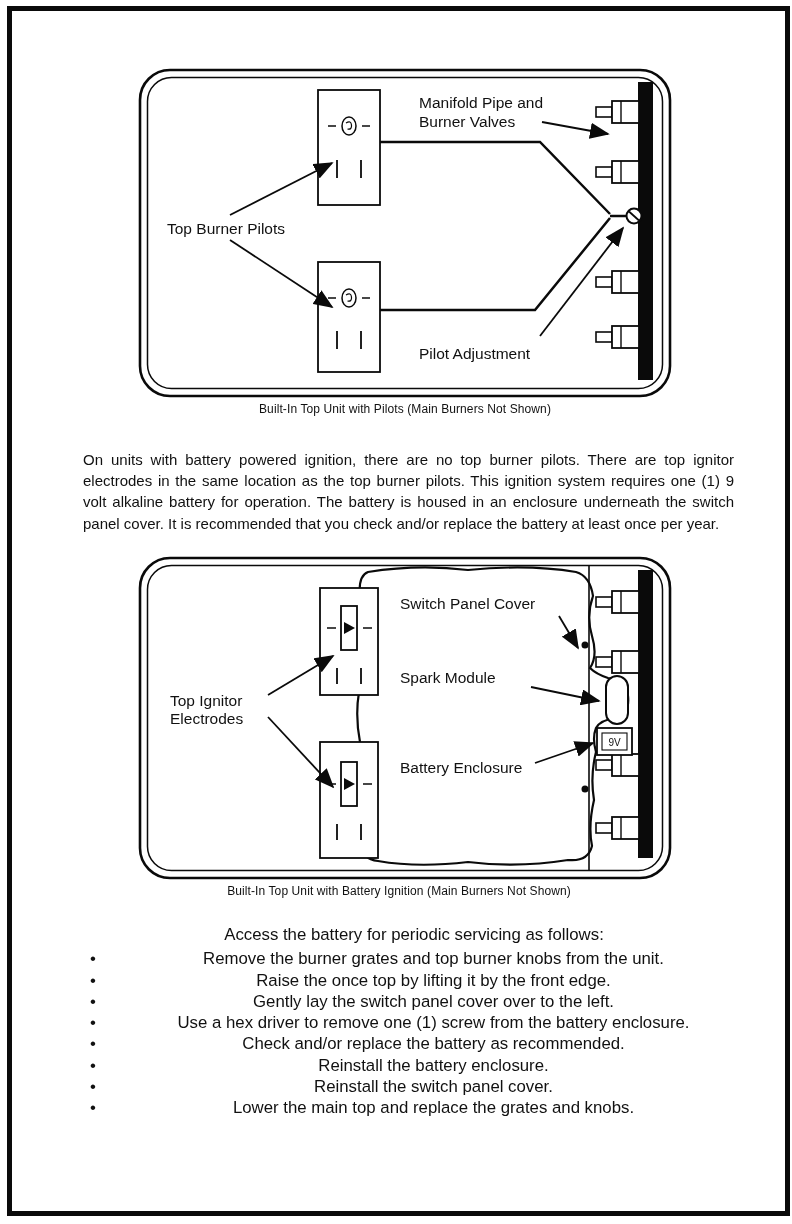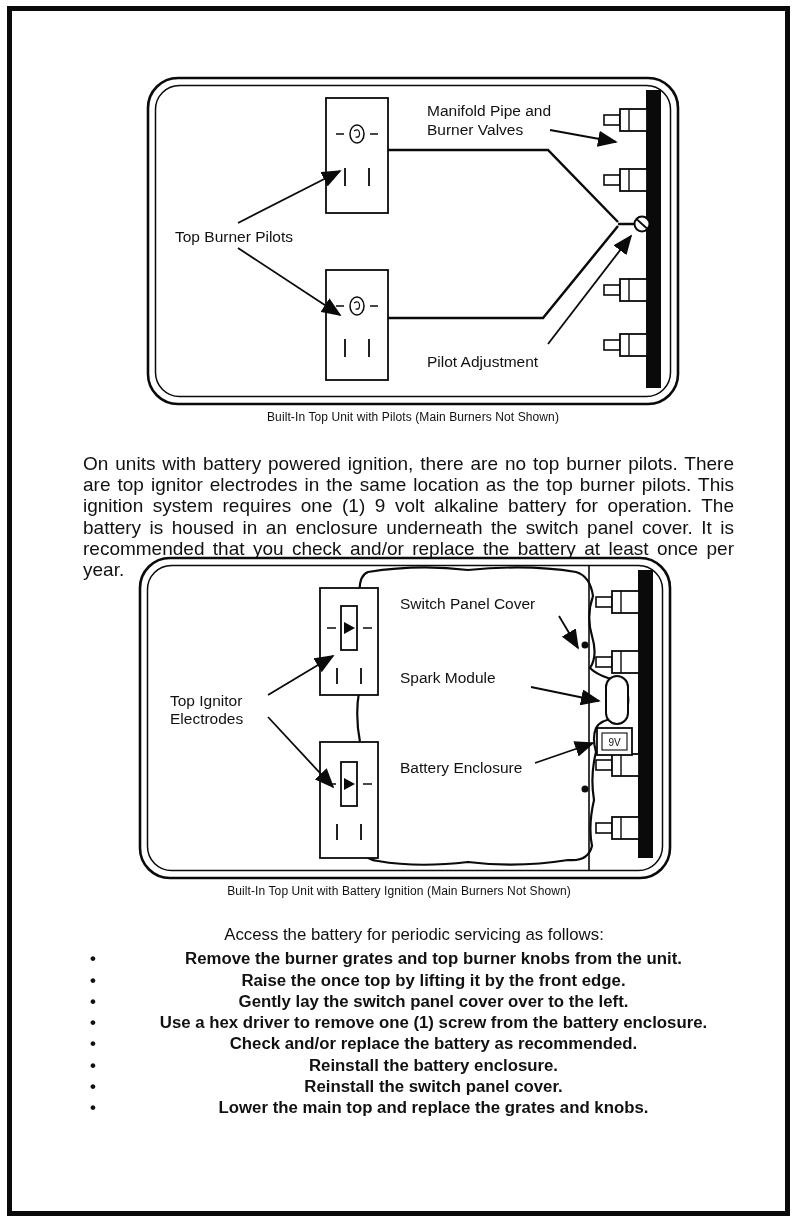--- a/index.html
+++ b/index.html
@@ -22,48 +22,48 @@
   .fig-caption {
     text-align:center;
     font-size:12px;
     margin-top:4px;
     white-space:nowrap;
     letter-spacing:0.1px;
   }
   .fig-caption-2 { margin-left:-12px; }
   .body-paragraph {
     position:absolute; left:83px; top:434px; width:651px;
-    font-size:19px; line-height:21.2px;
+    font-size:15px; line-height:21.2px;
     text-align:justify;
   }
   .access-block {
     position:absolute; left:83px; top:924px; width:662px;
     font-size:16.8px; line-height:21.3px;text-align:center;
   }
   .access-block ul { margin:3px 0 0 0; padding:0; list-style:none; }
-  .access-block li { position:relative; padding-left:39px;font-weight:bold; }
+  .access-block li { position:relative; padding-left:39px; }
   .access-block li::before {
     content:"\2022";
     position:absolute; left:7px; top:0;
   }
   svg { display:block; }
   svg text {
     font-family:"Liberation Sans", sans-serif;
     font-size:15.5px;
     fill:#111;
   }
   svg .tiny { font-size:10px; }
   .stroke { stroke:#0a0a0a; fill:none; }
 </style>
 </head>
 <body>
 
 <div class="page-border"></div>
 
-<figure class="figure figure-1" style="margin:8px">
+<figure class="figure figure-1" style="margin:0">
   <svg width="534" height="330" viewBox="0 0 534 330">
     <defs>
       <marker id="ah1" markerWidth="11" markerHeight="9" refX="10" refY="4.5" orient="auto">
         <path d="M0,0 L11,4.5 L0,9 z" fill="#0a0a0a"></path>
       </marker>
     </defs>
 
     <rect x="2" y="2" width="530" height="326" rx="30" class="stroke" stroke-width="2.6"></rect>
     <rect x="9.5" y="9.5" width="515" height="311" rx="24" class="stroke" stroke-width="1.5"></rect>
 

